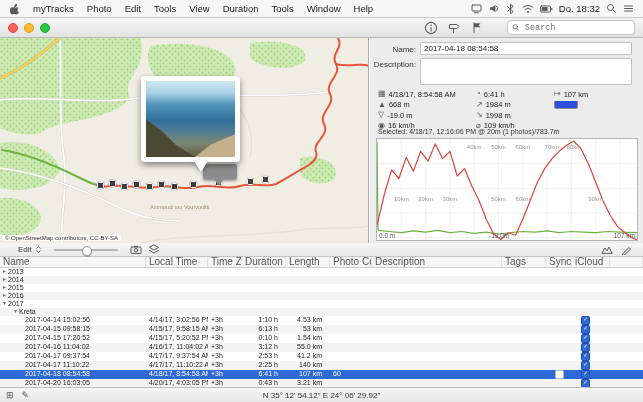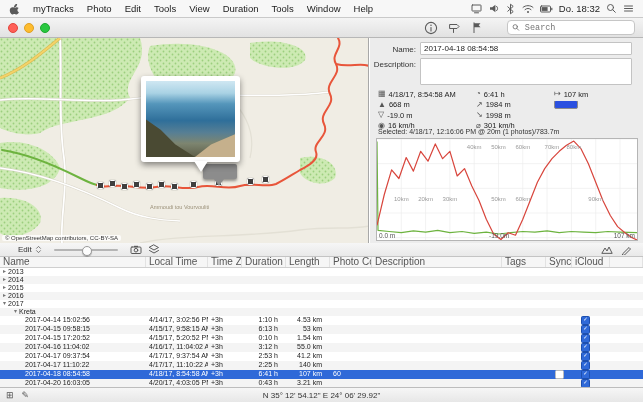--- a/index.html
+++ b/index.html
@@ -289,21 +289,21 @@
         <span class="stat-glyph">↘</span>
         <span>1998 m</span>
       </div>
       <div class="stat-cell"></div>
       <div class="stat-cell">
         <span class="stat-glyph">◉</span>
         <span>16 km/h</span>
       </div>
       <div class="stat-cell">
         <span class="stat-glyph">⌀</span>
-        <span>301 km/h</span>
+        <span>109 km/h</span>
       </div>
       <div class="stat-cell"></div>
     </div>
 
   <div class="abs" id="selected-info">Selected: 4/18/17, 12:16:06 PM @ 20m (1 photos)/783.7m</div>
 
   <div class="abs" id="chart-box">
     <svg id="elev-svg" width="260" height="101" viewBox="0 0 260 101">
         <line x1="24.299065420560748" y1="0" x2="24.299065420560748" y2="101" stroke="#ededed" stroke-width="0.7"></line>
         <line x1="48.598130841121495" y1="0" x2="48.598130841121495" y2="101" stroke="#ededed" stroke-width="0.7"></line>

